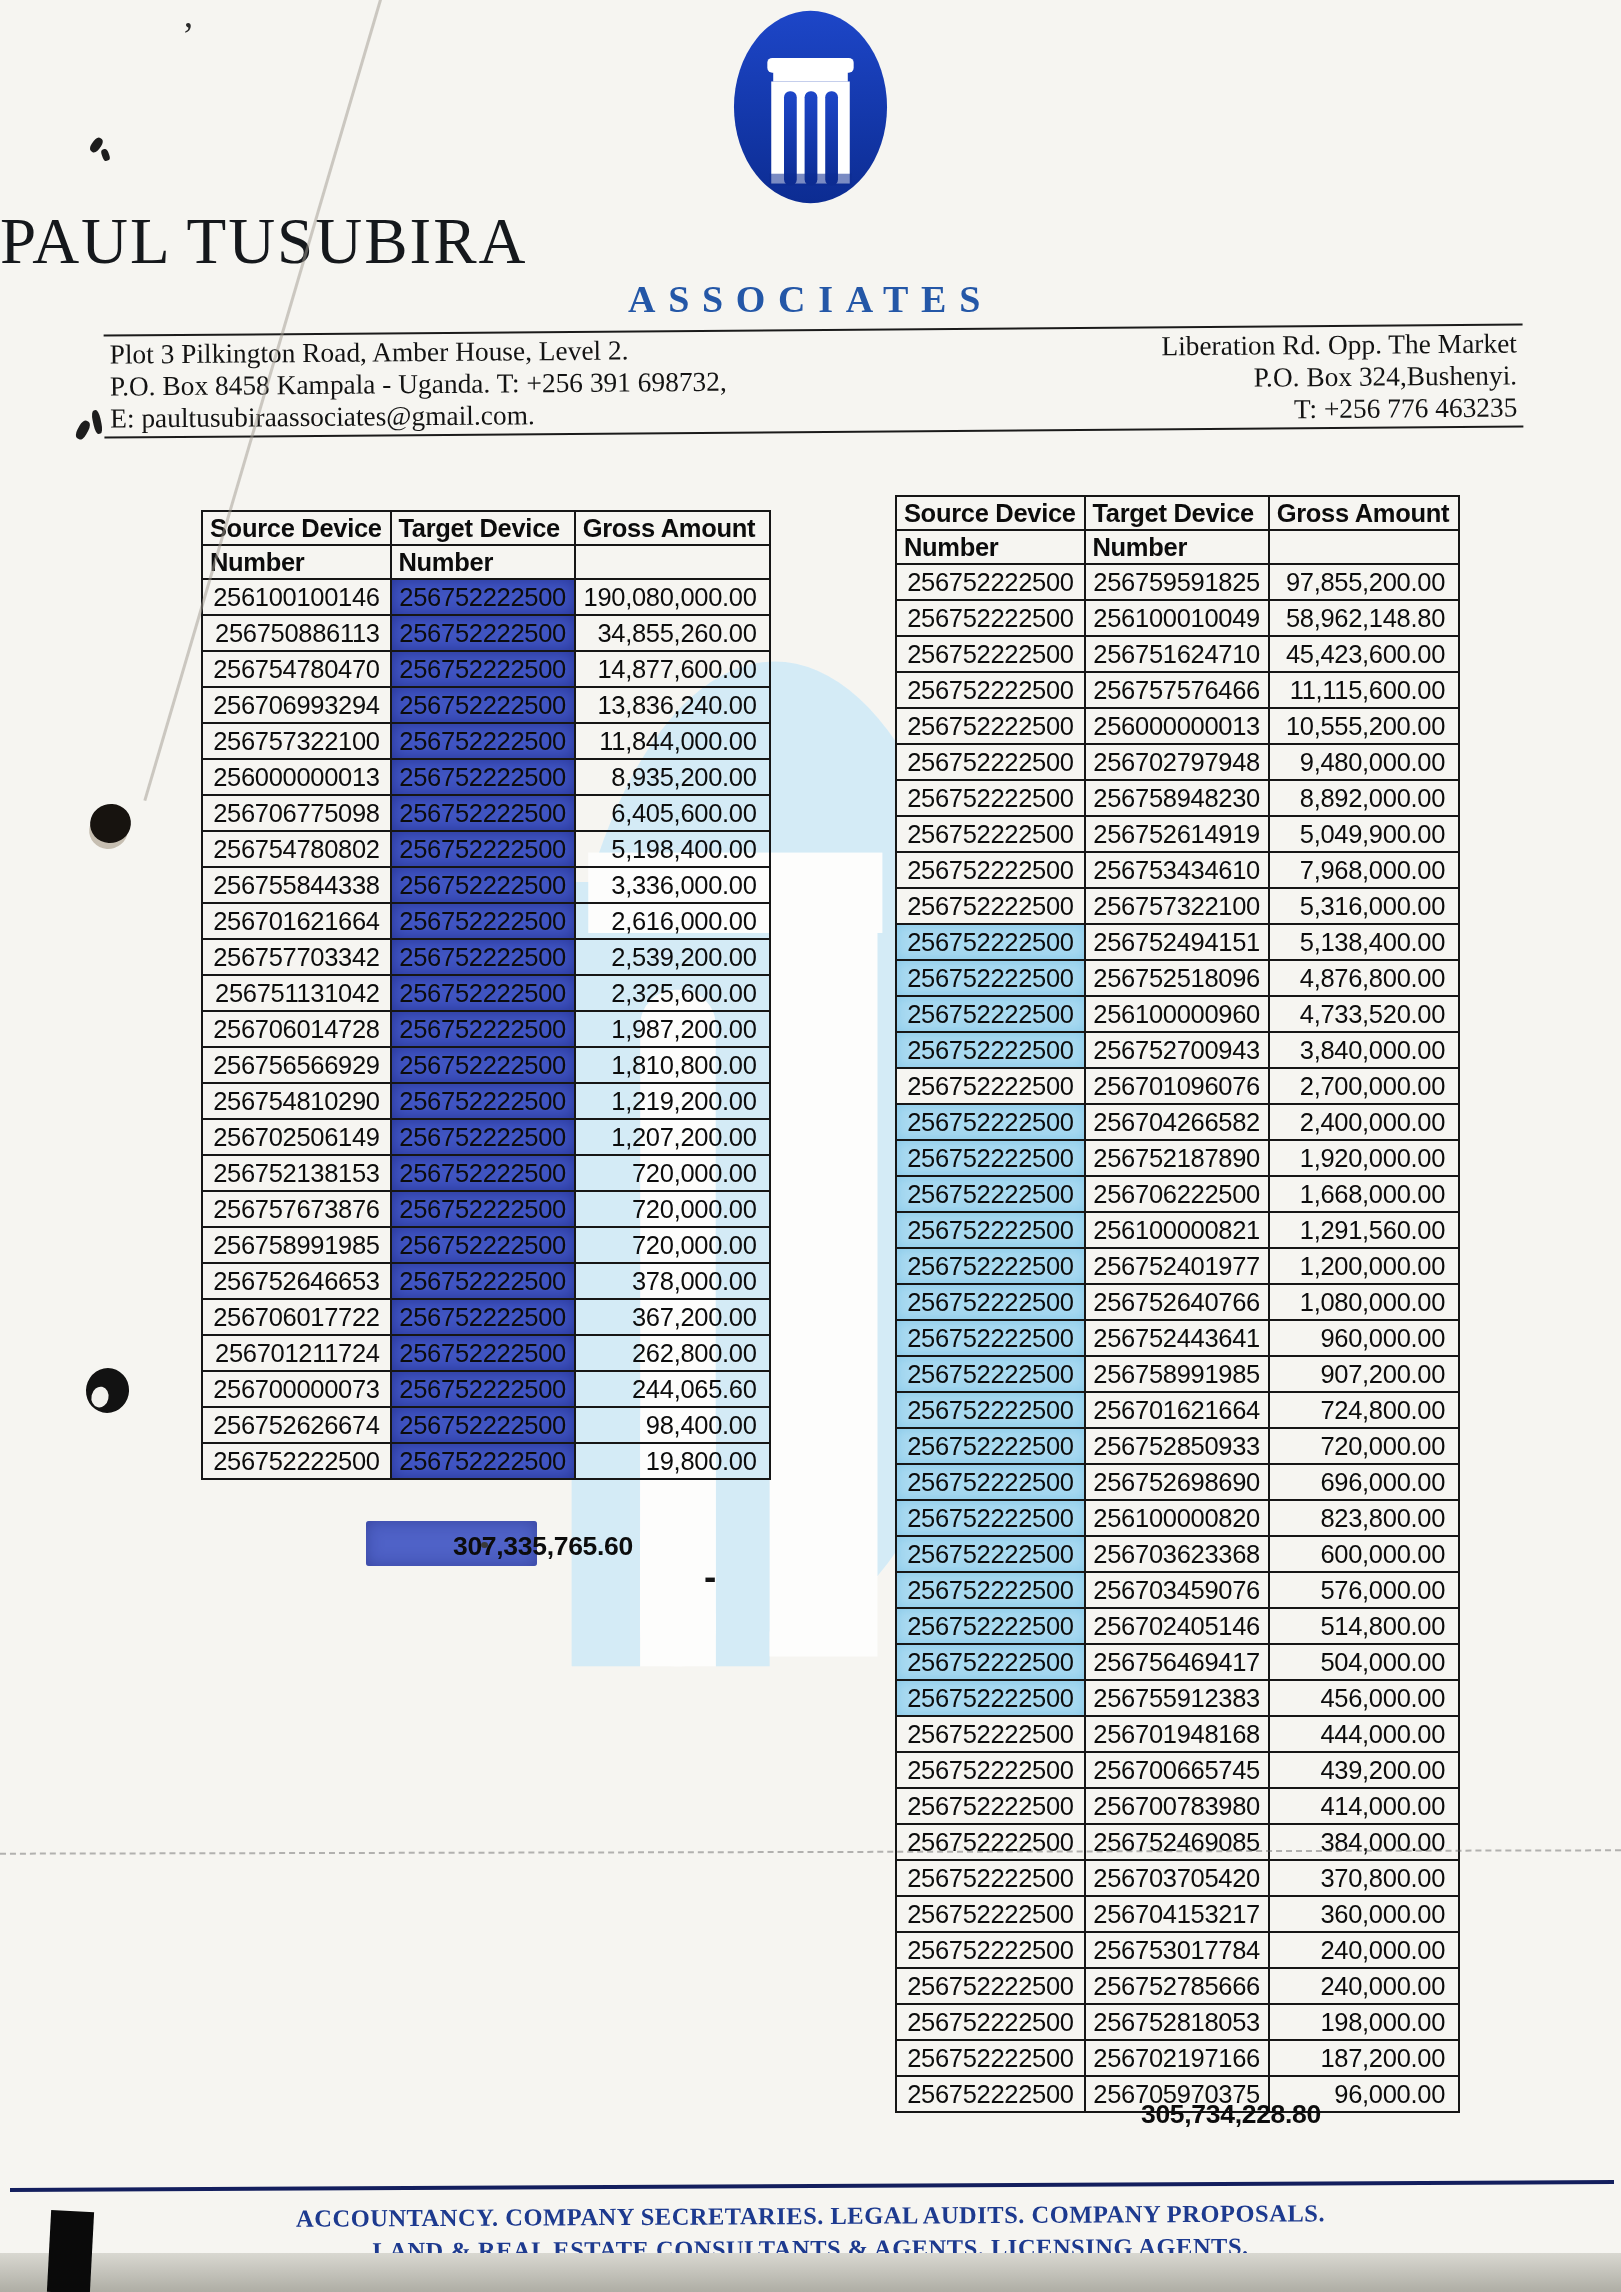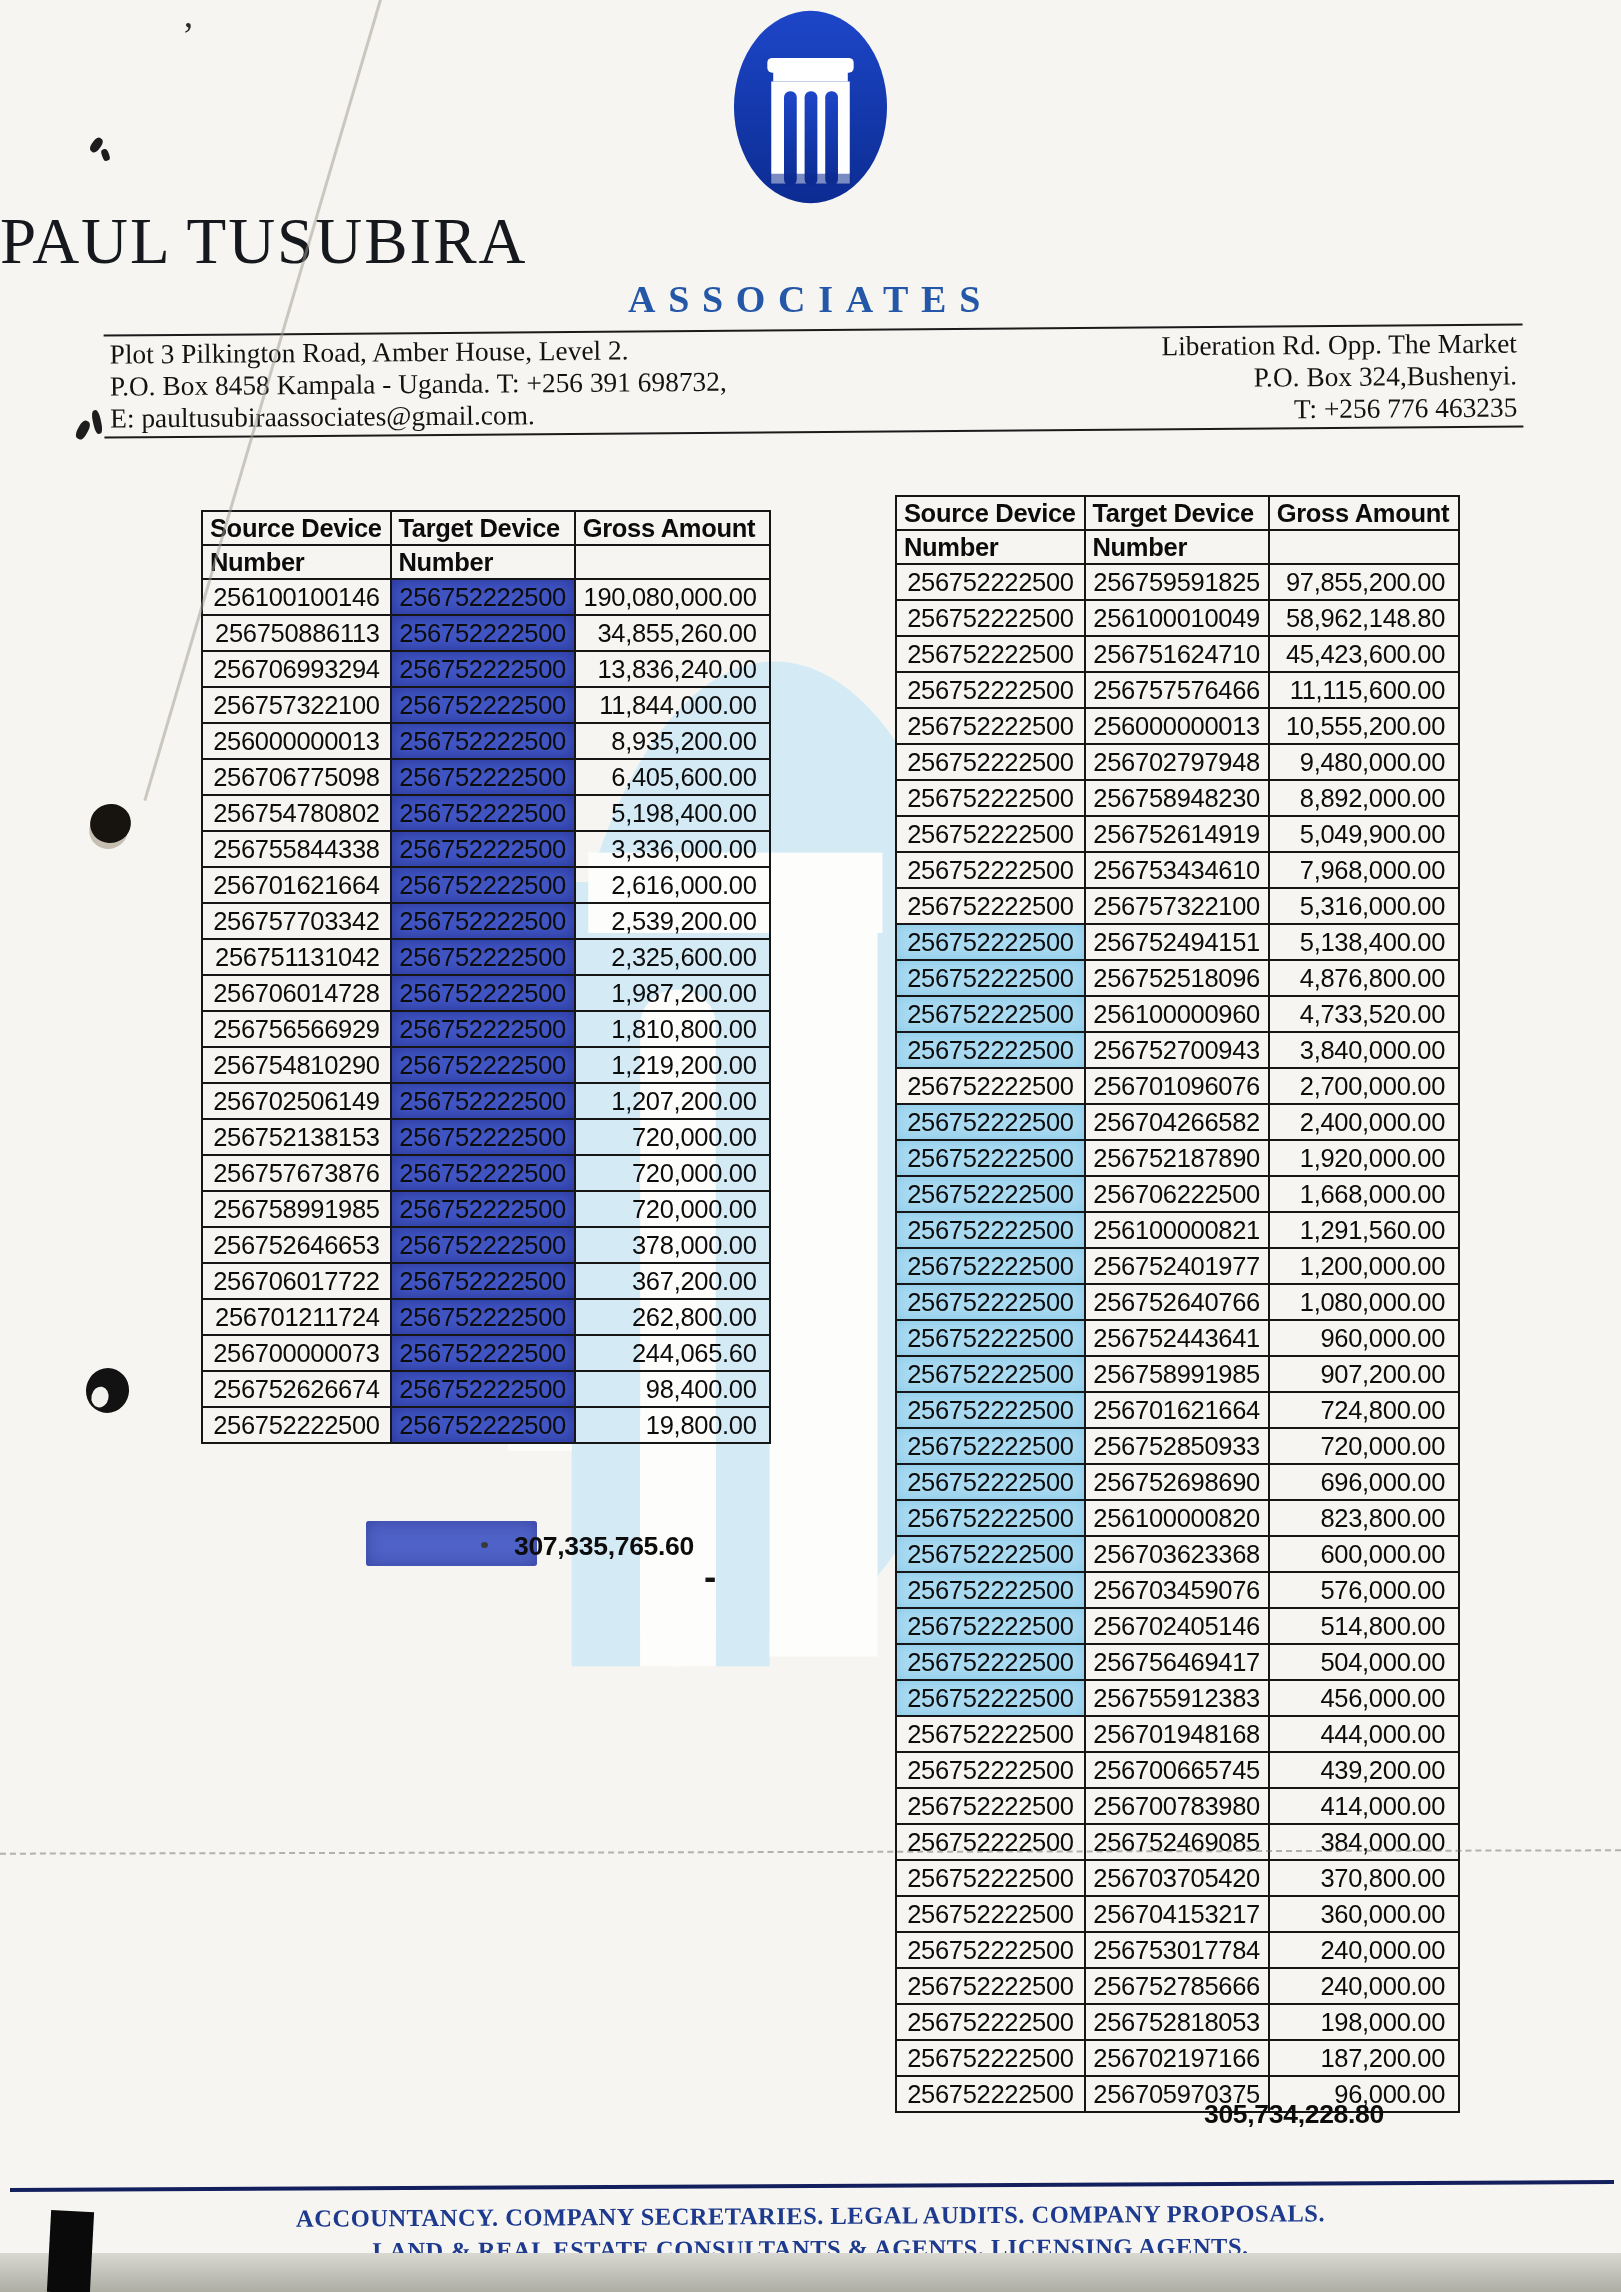--- a/index.html
+++ b/index.html
@@ -54,21 +54,21 @@
   td.mk{
     background:var(--marker-blue) !important;
     box-shadow:inset 0 0 15.7px rgba(16,24,110,.55);
   }
   td.hl{
     background:var(--hl-cyan) !important;
     box-shadow:inset 0 0 11.8px rgba(110,185,225,.55);
   }
   .grand-total{
     position:absolute;z-index:4;font-weight:700;font-size:26.5px;
-    letter-spacing:-0.3px;text-align:right;
+    letter-spacing:-0.3px;text-align:center;
   }
   #left-total{left:392px;top:1531px;width:302px;}
   #right-total{left:1078px;top:2099px;width:306px;}
   
   #marker-blob{
     position:absolute;left:366px;top:1521px;width:171px;height:45px;z-index:2;
     background:var(--marker-blue);opacity:.92;border-radius:2.9px;
     box-shadow:inset 0 0 15.7px rgba(16,24,110,.5);
   }
   
@@ -191,20 +191,25 @@
           <td class="c-src">256100100146</td>
           <td class="c-tgt mk">256752222500</td>
           <td class="c-amt">190,080,000.00</td>
         </tr>
         <tr>
           <td class="c-src">256750886113</td>
           <td class="c-tgt mk">256752222500</td>
           <td class="c-amt">34,855,260.00</td>
         </tr>
         <tr>
+          <td class="c-src">256754780470</td>
+          <td class="c-tgt mk">256752222500</td>
+          <td class="c-amt">14,877,600.00</td>
+        </tr>
+        <tr>
           <td class="c-src">256706993294</td>
           <td class="c-tgt mk">256752222500</td>
           <td class="c-amt">13,836,240.00</td>
         </tr>
         <tr>
           <td class="c-src">256757322100</td>
           <td class="c-tgt mk">256752222500</td>
           <td class="c-amt">11,844,000.00</td>
         </tr>
         <tr>

